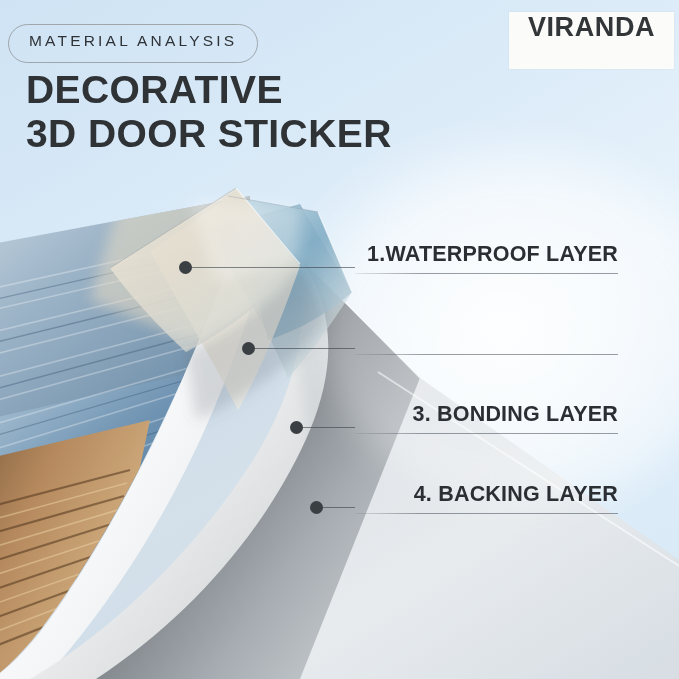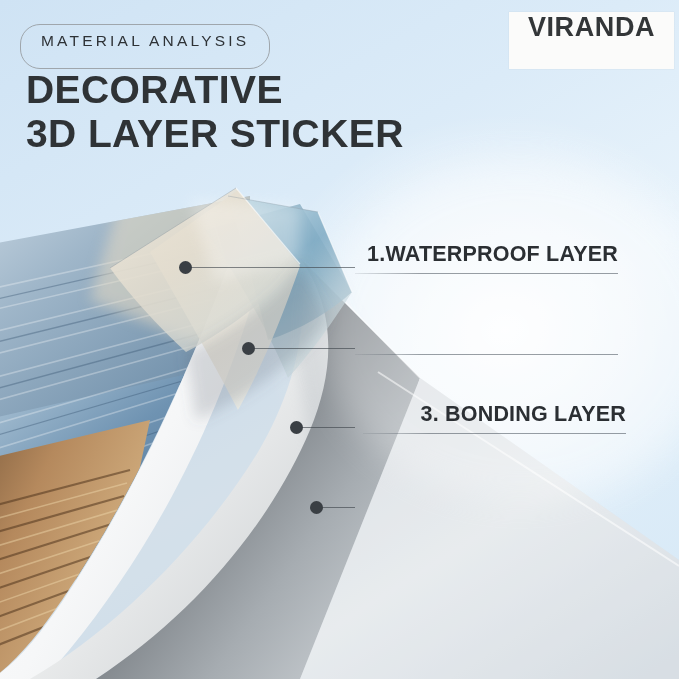--- a/index.html
+++ b/index.html
@@ -14,22 +14,22 @@
     background:
       radial-gradient(ellipse 340px 300px at 505px 330px, rgba(255,255,255,.95) 0%, rgba(255,255,255,.55) 38%, rgba(255,255,255,0) 72%),
       linear-gradient(150deg, #cfe3f4 0%, #dbebf8 34%, #e8f3fb 58%, #dcecf8 80%, #d6e8f6 100%);
   }
 
   
   #art{position:absolute;left:0;top:0;width:679px;height:679px;}
 
   
   .badge{
-    position:absolute;left:20px;top:24px;
-    padding:7px 20px 18px 20px;
+    position:absolute;left:8px;top:24px;
+    padding:7px 20px 12px 20px;
     border:1.4px solid #9fa6ac;border-radius:20px;
     font-size:15.5px;letter-spacing:3.2px;color:#2e3236;
     white-space:nowrap;background:transparent;
   }
   .title{
     position:absolute;left:26px;top:68px;width:470px;
     font-size:39px;font-weight:bold;line-height:1.14;
     letter-spacing:.4px;color:#2f3336;
   }
   .title .l2{display:block;}
@@ -268,43 +268,47 @@
       <path d="M 186,352 C 230,330 278,300 300,264 L 330,320 C 292,366 240,402 196,420 Z" fill="rgba(90,102,114,.22)" filter="url(#blurS)"></path>
 
       <ellipse cx="520" cy="330" rx="200" ry="170" fill="#ffffff" opacity=".28" filter="url(#blurM)"></ellipse>
     </g>
   </svg>
 
   <div class="badge">MATERIAL ANALYSIS</div>
 
   <div class="title">
     <span>DECORATIVE</span>
-    <span class="l2">3D LAYER STICKER</span>
+    <span class="l2">3D DOOR STICKER</span>
   </div>
 
   <div class="logo-box">
     <span class="logo-text">VIRANDA</span>
   </div>
 
   <div class="callout" id="co0" style="left: 355px; width: 293px; top: 230px;">
     <span class="lab">1.WATERPROOF LAYER</span>
     <span class="rule"></span>
   </div>
   <span class="leader" id="ld0" style="left: 191px; top: 267px; width: 164px;"></span>
   <span class="dot" id="dt0" style="left: 178.5px; top: 260.5px;"></span>
 
   <div class="callout" id="co1" style="left: 355px; width: 293px; top: 311px;">
     <span class="rule"></span>
   </div>
   <span class="leader" id="ld1" style="left: 254px; top: 348px; width: 101px;"></span>
   <span class="dot" id="dt1" style="left: 241.5px; top: 341.5px;"></span>
 
-  <div class="callout" id="co2" style="left: 363px; width: 293px; top: 390px;">
+  <div class="callout" id="co2" style="left: 355px; width: 293px; top: 390px;">
     <span class="lab">3. BONDING LAYER</span>
     <span class="rule"></span>
   </div>
   <span class="leader" id="ld2" style="left: 302px; top: 427px; width: 53px;"></span>
   <span class="dot" id="dt2" style="left: 289.5px; top: 420.5px;"></span>
 
+  <div class="callout" id="co3" style="left: 355px; width: 293px; top: 470px;">
+    <span class="lab">4. BACKING LAYER</span>
+    <span class="rule"></span>
+  </div>
   <span class="leader" id="ld3" style="left: 322px; top: 507px; width: 33px;"></span>
   <span class="dot" id="dt3" style="left: 309.5px; top: 500.5px;"></span>
 
 </div>
 
 </body></html>

